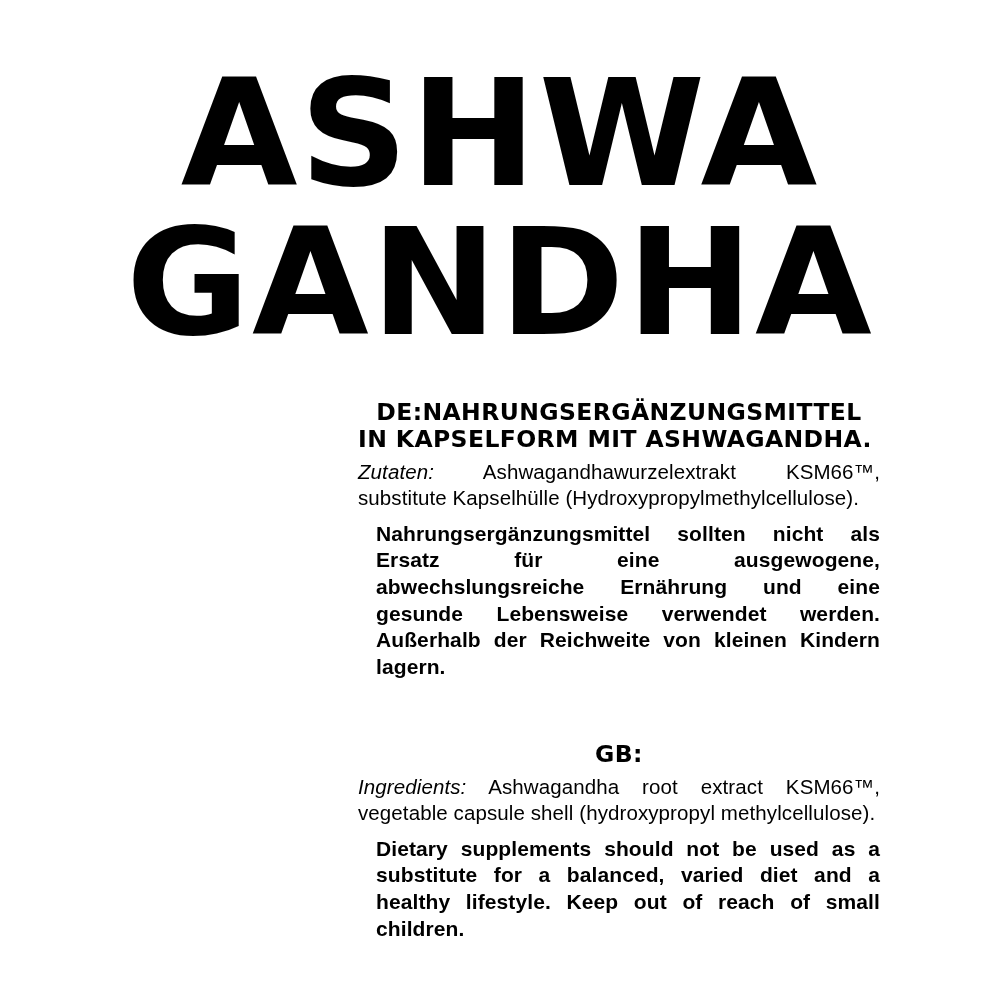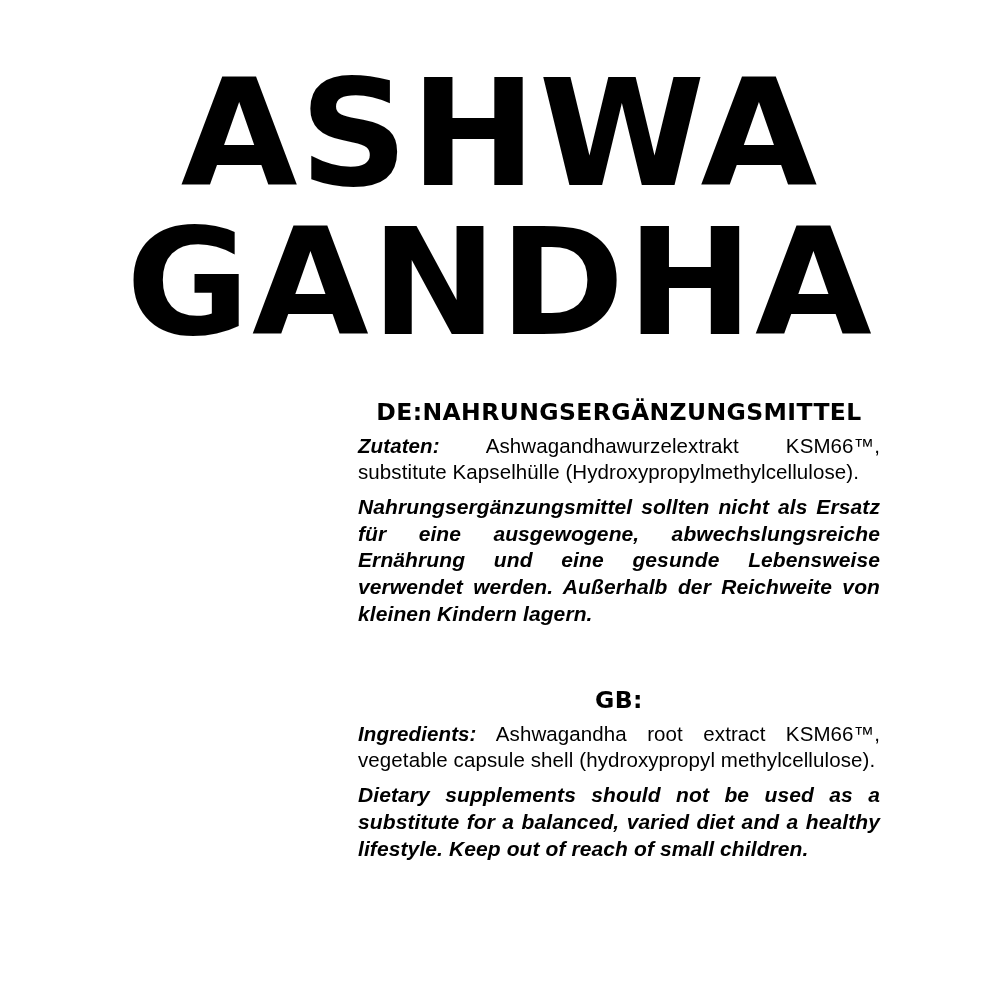--- a/index.html
+++ b/index.html
@@ -76,32 +76,32 @@
   .ingredients {
     margin-top: 7px;
     font-size: 20.5px;
     line-height: 1.28;
     text-align: justify;
     text-align-last: left;
     letter-spacing: 0.1px;
   }
   .ingredients .lbl {
     font-style: italic;
-    font-weight: bold;
+    font-weight: normal;
   }
 
   .disclaimer {
     margin-top: 9px;
     font-weight: bold;
-    font-style: italic;
     font-size: 21px;
     line-height: 1.27;
     text-align: justify;
     text-align-last: left;
     letter-spacing: 0.1px;
+    margin-left: 18px;
   }
   .disclaimer.last-left {
     text-align-last: left;
   }
 </style>
 </head>
 <body>
 
 <div class="page">
 
@@ -111,20 +111,21 @@
   </div>
 
   <div class="body-block">
 
     <div class="sec de">
       <div class="heading">
         <div class="heading-row">
           <span class="code">DE:</span>
           <span>NAHRUNGSERGÄNZUNGSMITTEL</span>
         </div>
+        <div>IN KAPSELFORM MIT ASHWAGANDHA.</div>
       </div>
 
       <div class="ingredients">
         <span class="lbl">Zutaten:</span>
         <span>Ashwagandhawurzelextrakt KSM66™, substitute Kapselhülle (Hydroxypropylmethylcellulose).</span>
       </div>
 
       <div class="disclaimer">Nahrungsergänzungsmittel sollten nicht als Ersatz für eine ausgewogene, abwechslungsreiche Ernährung und eine gesunde Lebensweise verwendet werden. Außerhalb der Reichweite von kleinen Kindern lagern.</div>
     </div>
 

